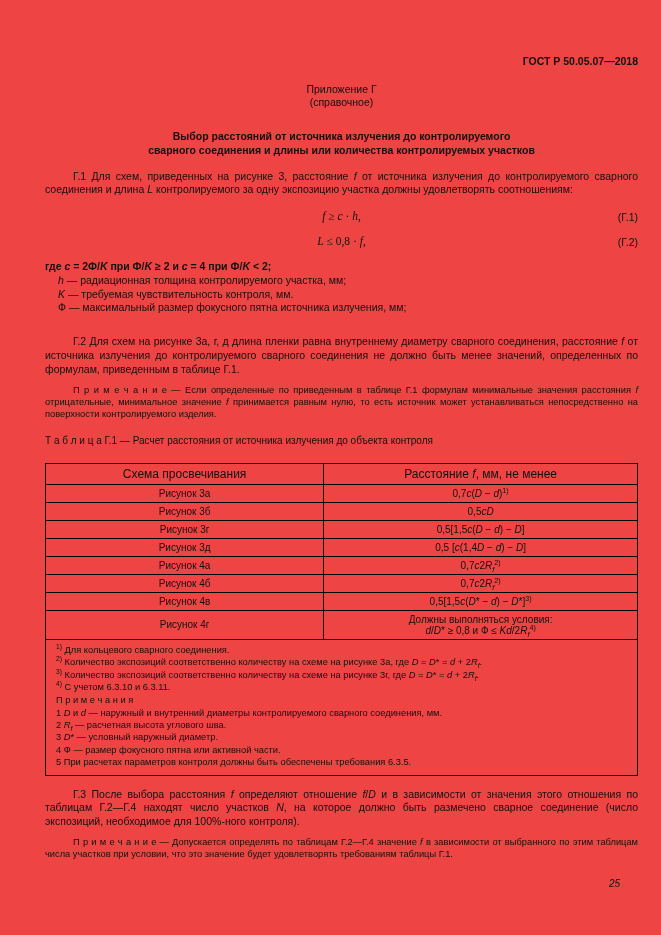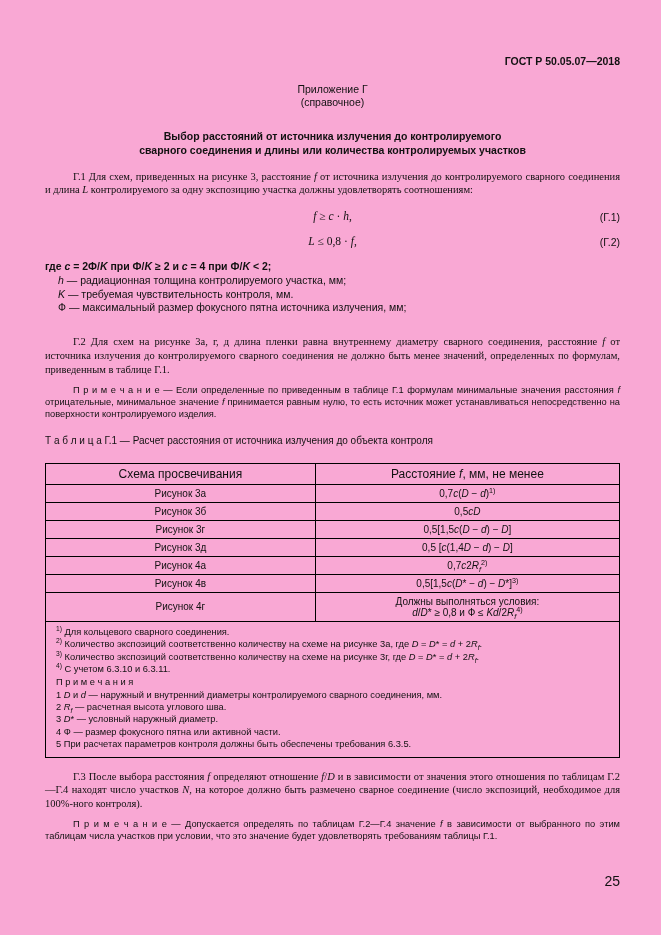--- a/index.html
+++ b/index.html
@@ -1,46 +1,46 @@
 <!DOCTYPE html>
 <html><head>
 <meta charset="utf-8">
 <style>
   * { margin:0; padding:0; box-sizing:border-box; }
   html,body { background:#e8e8e8; }
   .page {
     position:relative;
     width:661px; height:935px;
     margin:0 auto;
-    background:#f9a8d4;
+    background:#ef4444;
     font-family:"Liberation Sans", sans-serif;
     font-size:10.5px;
     color:#111111;
-    padding:55px 41px 0 45px;
+    padding:55px 23px 0 45px;
     overflow:hidden;
   }
   .doc-code { text-align:right; font-weight:bold; font-size:10.5px; margin-bottom:16px; }
   .appendix-label, .appendix-type { text-align:center; font-weight:normal; line-height:1.25; }
   .title { text-align:center; font-weight:bold; font-size:10.5px; margin-top:20px; line-height:1.35; }
-  .para { text-indent:28px; text-align:justify; line-height:1.3; margin-top:12px;font-family:Liberation Serif, serif; }
+  .para { text-indent:28px; text-align:justify; line-height:1.3; margin-top:12px; }
   .formula-row { position:relative; text-align:center; margin:13px 0; font-family:"Liberation Serif", serif; font-size:11.5px; }
   .formula-num { position:absolute; right:0; top:1px; font-family:"Liberation Sans", sans-serif; font-size:10.5px; font-style:normal; }
   .where-line { margin-top:10px; line-height:1.32;font-weight:bold; }
   .def-line { padding-left:13px; line-height:1.32; }
   .note { font-size:9.3px; text-indent:28px; text-align:justify; line-height:1.28; margin-top:9px; }
   .table-caption { margin-top:14px; margin-bottom:17px; font-size:10px; }
   table.g-table { width:100%; border-collapse:collapse; table-layout:fixed; }
   .g-table col.c1 { width:47%; }
   .g-table th, .g-table td { border:1px solid #000; font-size:10px; text-align:center; vertical-align:middle; padding:3px 4px; }
   .g-table th { font-weight:normal; font-size:12px; }
   .g-table td.foot-cell { text-align:left; padding:4px 10px 6px 10px; font-size:9.3px; }
   .foot-line, .note-line, .notes-title { line-height:1.33; }
   .notes-title { margin-top:1px; }
   sup, sub { font-size:72%; line-height:0; }
-  .page-number { position:absolute; right:41px; bottom:46px; font-size:14px; }
+  .page-number { position:absolute; right:41px; bottom:46px; font-size:10px;font-style:italic; }
 </style>
 </head>
 <body>
 
 <div class="page">
 
   <div class="doc-code">ГОСТ Р 50.05.07—2018</div>
 
   <div class="appendix-label">Приложение Г</div>
   <div class="appendix-type">(справочное)</div>
@@ -99,20 +99,24 @@
       </tr>
       <tr>
         <td>Рисунок 3д</td>
         <td>0,5 [<i>c</i>(1,4<i>D</i> − <i>d</i>) − <i>D</i>]</td>
       </tr>
       <tr>
         <td>Рисунок 4а</td>
         <td>0,7<i>c</i>2<i>R<sub>f</sub></i><sup>2)</sup></td>
       </tr>
       <tr>
+        <td>Рисунок 4б</td>
+        <td>0,7<i>c</i>2<i>R<sub>f</sub></i><sup>2)</sup></td>
+      </tr>
+      <tr>
         <td>Рисунок 4в</td>
         <td>0,5[1,5<i>c</i>(<i>D</i>* − <i>d</i>) − <i>D</i>*]<sup>3)</sup></td>
       </tr>
       <tr>
         <td>Рисунок 4г</td>
         <td>Должны выполняться условия:<br><i>d</i>/<i>D</i>* ≥ 0,8 и Ф ≤ <i>Kd</i>/2<i>R<sub>f</sub></i><sup>4)</sup></td>
       </tr>
       <tr>
         <td class="foot-cell" colspan="2">
           <div class="foot-line"><sup>1)</sup> Для кольцевого сварного соединения.</div>

